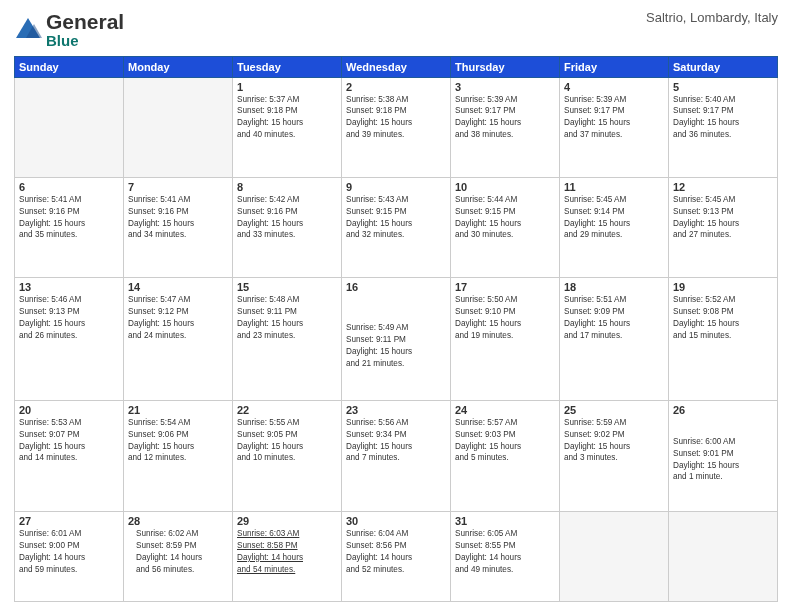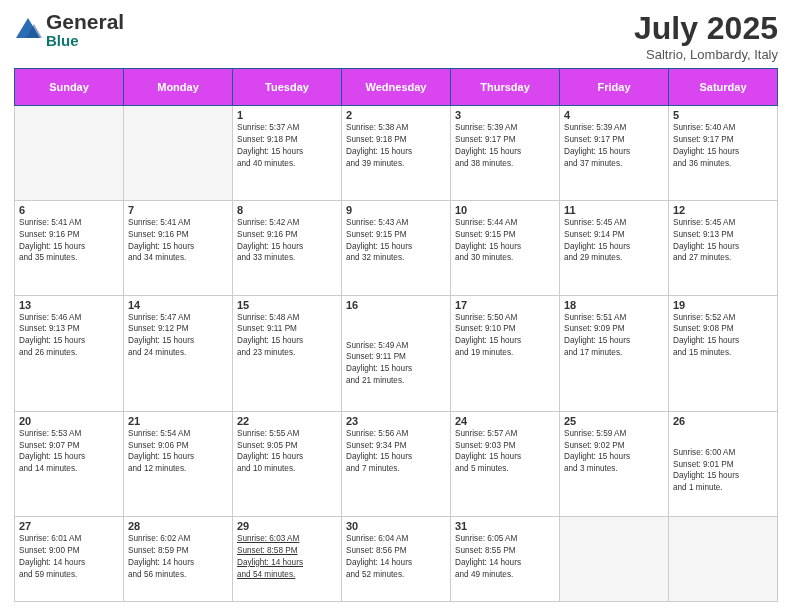--- a/index.html
+++ b/index.html
@@ -60,27 +60,27 @@
       color: #555;
     }
     .calendar {
       flex: 1;
       border: 1px solid #ccc;
       border-collapse: collapse;
       width: 100%;
       table-layout: fixed;
     }
     .calendar th {
-      background: #d946ef;
+      background: #1d4ed8;
       color: #fff;
       font-size: 11px;
       font-weight: bold;
-      padding: 12px 4px;
+      padding: 4px 4px;
       border: 1px solid #1e5a9a;
-      text-align: center;
+      text-align: left;
     }
     .calendar td {
       border: 1px solid #ccc;
       vertical-align: top;
       padding: 3px 4px;
       font-size: 8.5px;
       color: #333;
       background: #fff;
       height: 78px;
     }
@@ -112,21 +112,20 @@
       <svg class="logo-icon" viewBox="0 0 28 28">
         <polygon points="14,2 26,22 2,22" fill="#2a6db5"></polygon>
         <polygon points="20,8 28,22 12,22" fill="#1a4a8a" opacity="0.5"></polygon>
       </svg>
       <div class="logo-text">
         <span class="logo-general">General</span>
         <span class="logo-blue">Blue</span>
       </div>
     </div>
     <div class="title-block">
-      <div class="month-title">July 2025</div>
       <div class="location">Saltrio, Lombardy, Italy</div>
     </div>
   </div>
 
   <table class="calendar">
     <thead>
       <tr>
         <th>Sunday</th>
         <th>Monday</th>
         <th>Tuesday</th>
@@ -332,21 +331,21 @@
         <tr>
           <td>
             <span class="day-num">27</span>
             <div class="day-info" style="white-space: pre-line;">Sunrise: 6:01 AM
 Sunset: 9:00 PM
 Daylight: 14 hours
 and 59 minutes.</div>
           </td>
           <td>
             <span class="day-num">28</span>
-            <div class="day-info" style="white-space: pre-line;">Sunrise: 6:02 AM
+            <div class="day-info" style="white-space: pre-line; margin-left: 8px;">Sunrise: 6:02 AM
 Sunset: 8:59 PM
 Daylight: 14 hours
 and 56 minutes.</div>
           </td>
           <td>
             <span class="day-num">29</span>
             <div class="day-info" style="white-space: pre-line; text-decoration: underline;">Sunrise: 6:03 AM
 Sunset: 8:58 PM
 Daylight: 14 hours
 and 54 minutes.</div>

